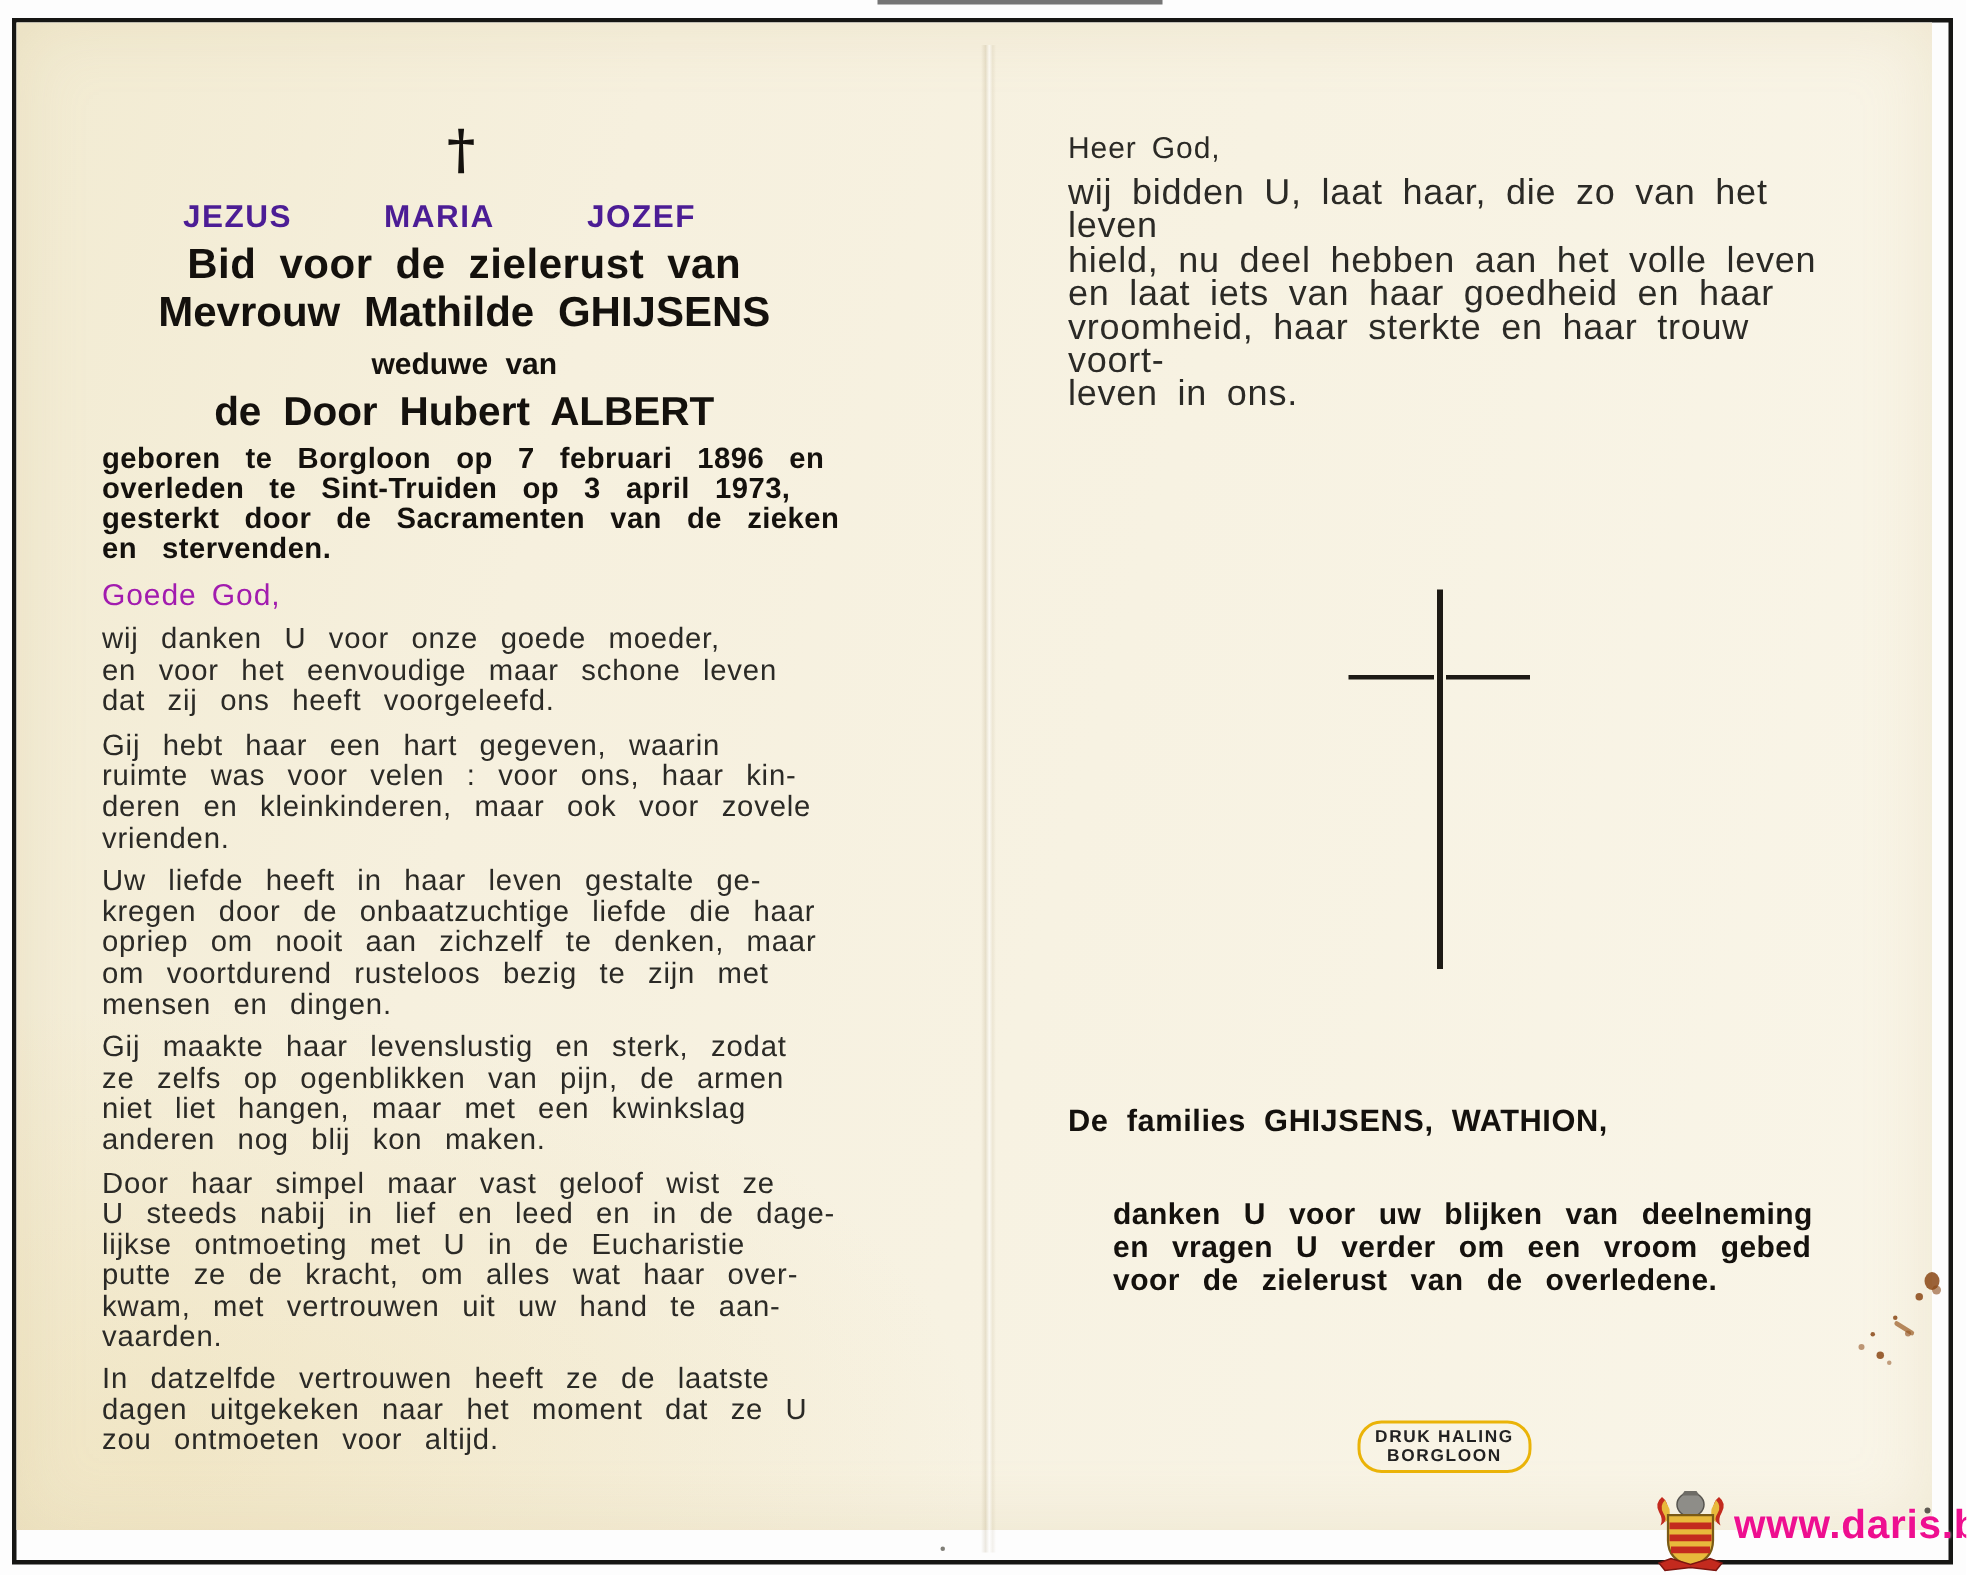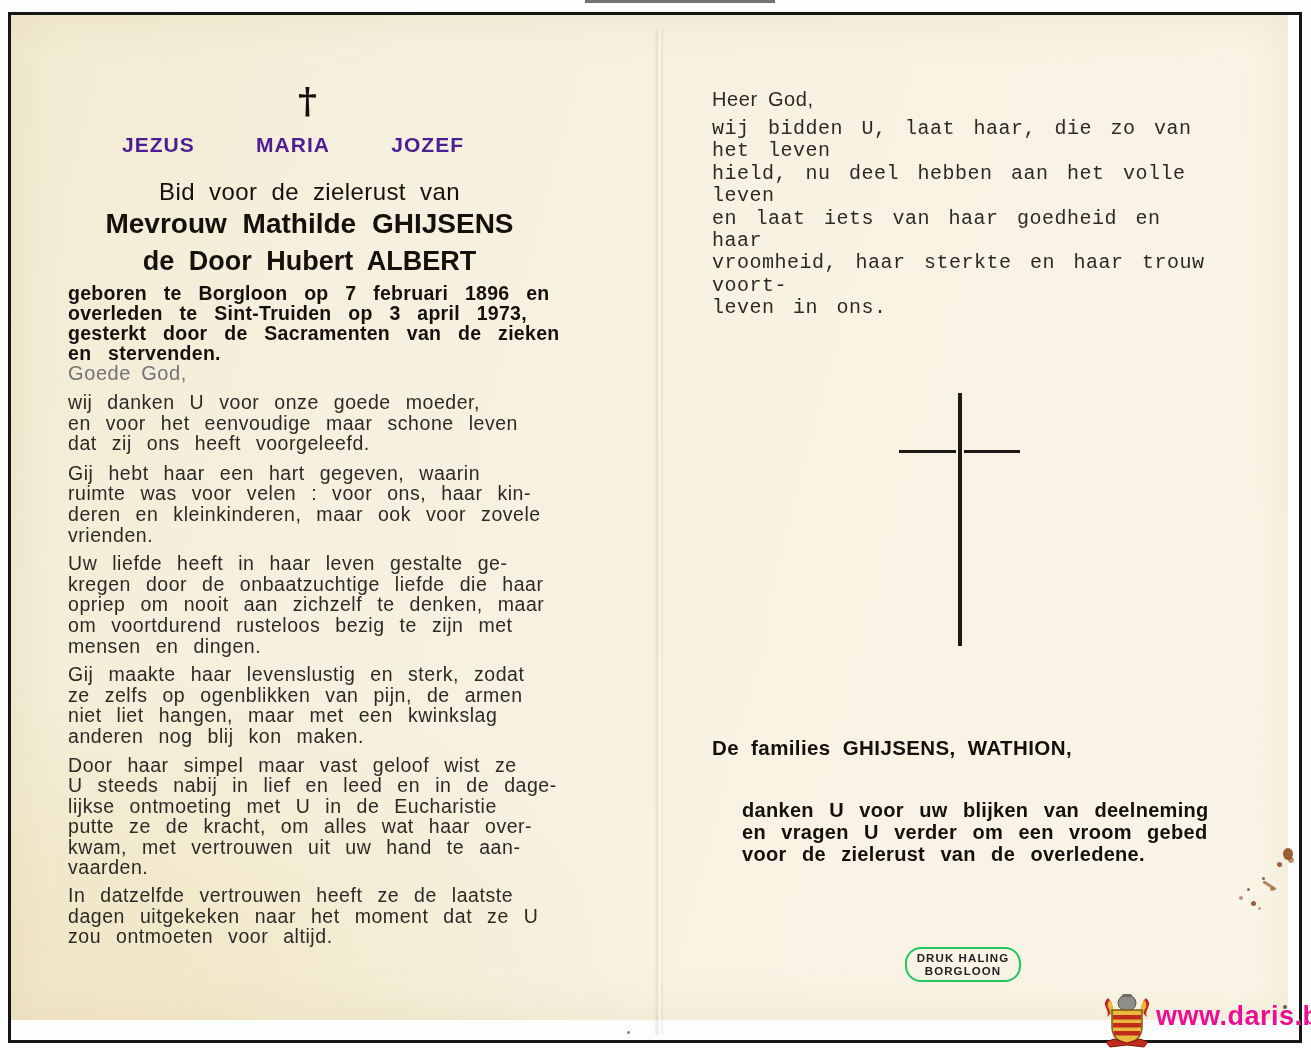--- a/index.html
+++ b/index.html
@@ -30,55 +30,55 @@
   .page-left{position:absolute;left:68px;top:78px;width:507px;}
   .cross-glyph{
     text-align:center;font-family:"DejaVu Serif",serif;font-weight:bold;
     font-size:36px;line-height:36px;margin-top:4px;transform:translateX(-14px);color:#14110d;
   }
   .names-row{
     display:flex;justify-content:space-between;width:342px;margin:16px 0 0 54px;
     font-weight:bold;font-size:21px;line-height:22px;letter-spacing:1px;color:#4c1d95;
   }
   .h-center{text-align:center;transform:translateX(-12px);color:#14110d;}
-  .intro-line{font-weight:normal;font-size:24px;line-height:22px;margin-top:25px;word-spacing:7px;letter-spacing:.4px;}
+  .intro-line{font-weight:bold;font-size:28px;line-height:22px;margin-top:9px;word-spacing:7px;letter-spacing:.4px;}
   .deceased-name{font-weight:bold;font-size:28px;line-height:34px;margin-top:4px;word-spacing:8px;}
   .relation-line{font-weight:bold;font-size:20px;line-height:22px;margin-top:7px;word-spacing:6px;}
   .spouse-name{font-weight:bold;font-size:27px;line-height:30px;margin-top:5px;word-spacing:7px;}
   .vitals{
     font-weight:bold;font-size:19.5px;line-height:20px;margin-top:7px;
     word-spacing:11px;letter-spacing:.3px;white-space:pre-line;color:#14110d;
   }
-  .salutation{font-size:20px;line-height:21px;letter-spacing:.6px;word-spacing:4px;color:#737373;}
+  .salutation{font-size:20px;line-height:21px;margin-top:11px;letter-spacing:.6px;word-spacing:4px;color:#a21caf;}
   .light-par{
     font-size:19.5px;line-height:20.6px;word-spacing:9px;letter-spacing:.55px;
     white-space:pre-line;color:#2b2a26;margin-top:8px;
   }
   .light-par.m9{margin-top:9px;}
   .light-par.m7{margin-top:7px;}
   
   .page-right{position:absolute;left:712px;top:88px;width:507px;}
   .salutation-r{font-size:20px;line-height:22px;letter-spacing:.6px;word-spacing:4px;color:#2b2a26;}
   .prayer{
-    font-size:20px;line-height:22.4px;margin-top:8px;word-spacing:6px;letter-spacing:.5px;
-    white-space:pre-line;color:#2b2a26;font-family:Liberation Mono, monospace;
+    font-size:24px;line-height:22.4px;margin-top:8px;word-spacing:6px;letter-spacing:.5px;
+    white-space:pre-line;color:#2b2a26;
   }
   .thin-cross-v{position:absolute;left:958px;top:393px;width:4px;height:253px;background:#1d1a15;}
   .thin-cross-hl{position:absolute;left:899px;top:450px;width:57px;height:3px;background:#1d1a15;}
   .thin-cross-hr{position:absolute;left:964px;top:450px;width:56px;height:3px;background:#1d1a15;}
   .families{position:absolute;left:712px;top:733px;font-weight:bold;font-size:20.5px;letter-spacing:.4px;word-spacing:6px;color:#14110d;}
   .families .line{line-height:30px;}
   .acknowledgement{
     position:absolute;left:742px;top:799px;width:485px;
     font-weight:bold;font-size:20px;line-height:22.2px;word-spacing:9.5px;letter-spacing:.3px;
     white-space:pre-line;color:#14110d;
   }
   .printer-stamp{
     position:absolute;left:905px;top:947px;width:112px;height:31px;
-    border:2px solid #22c55e;border-radius:16px;
+    border:2px solid #eab308;border-radius:16px;
     display:flex;flex-direction:column;align-items:center;justify-content:center;
     font-size:11.5px;line-height:13px;font-weight:600;letter-spacing:1.1px;color:#222;
   }
   
   .stain{position:absolute;border-radius:50%;background:#8a4715;opacity:.85;}
   .smear{position:absolute;background:#9a5a22;opacity:.7;border-radius:2px;transform:rotate(32deg);}
   
   .watermark{position:absolute;left:1100px;top:992px;width:206px;height:58px;}
   .wm-logo{position:absolute;left:2px;top:2px;}
   .wm-text{
@@ -101,20 +101,21 @@
 
   <div class="page-left">
     <div class="cross-glyph">†</div>
     <div class="names-row">
       <span>JEZUS</span>
       <span>MARIA</span>
       <span>JOZEF</span>
     </div>
     <div class="h-center intro-line">Bid voor de zielerust van</div>
     <div class="h-center deceased-name">Mevrouw Mathilde GHIJSENS</div>
+    <div class="h-center relation-line">weduwe van</div>
     <div class="h-center spouse-name">de Door Hubert ALBERT</div>
     <div class="vitals">geboren te Borgloon op 7 februari 1896 en
 overleden te Sint-Truiden op 3 april 1973,
 gesterkt door de Sacramenten van de zieken
 en stervenden.</div>
     <div class="salutation">Goede God,</div>
     <div class="light-par">wij danken U voor onze goede moeder,
 en voor het eenvoudige maar schone leven
 dat zij ons heeft voorgeleefd.</div>
     <div class="light-par m9">Gij hebt haar een hart gegeven, waarin

